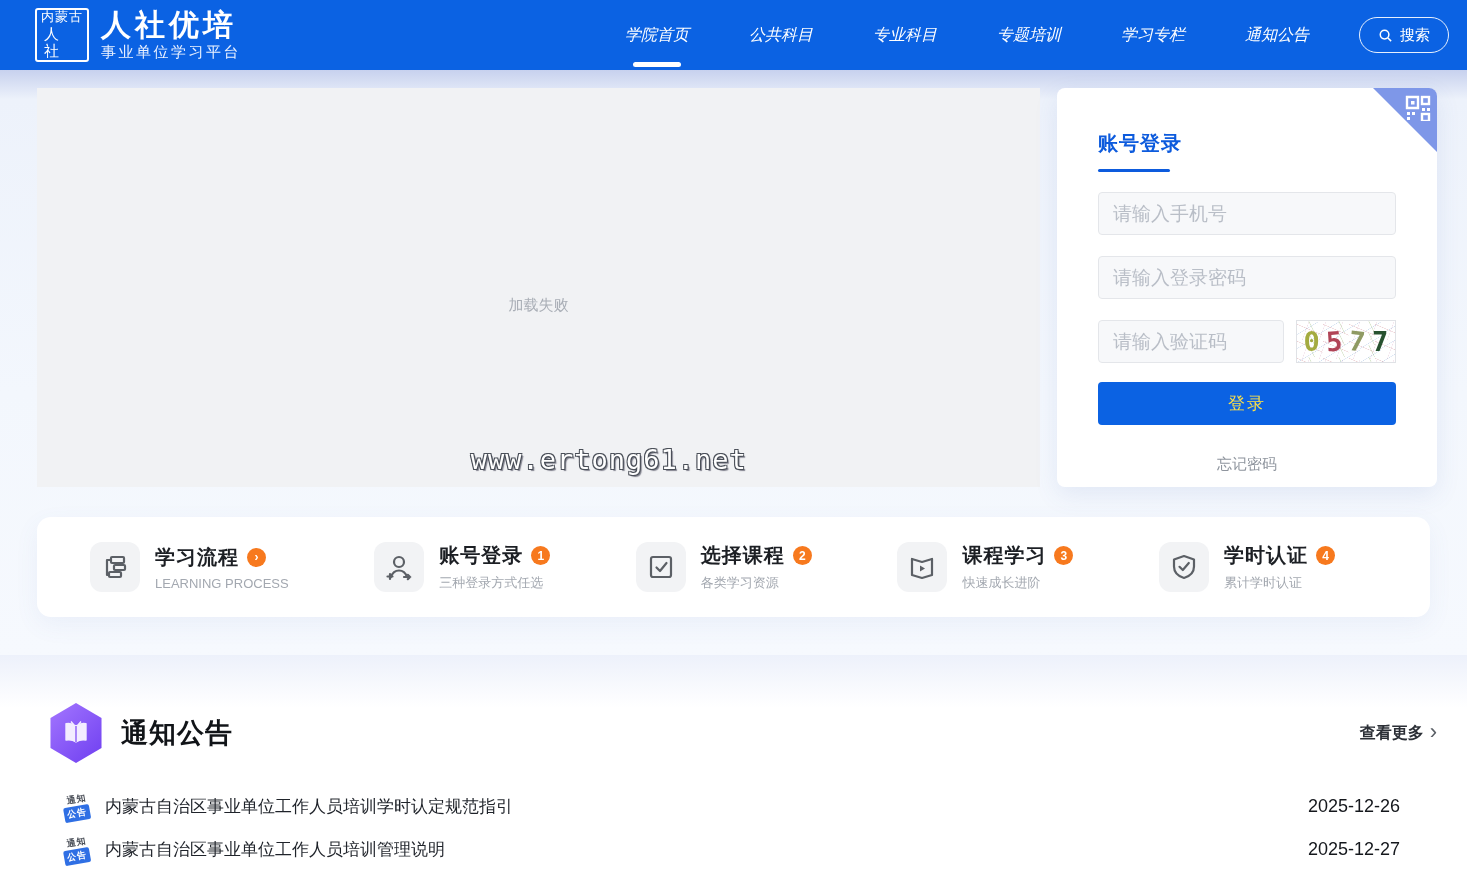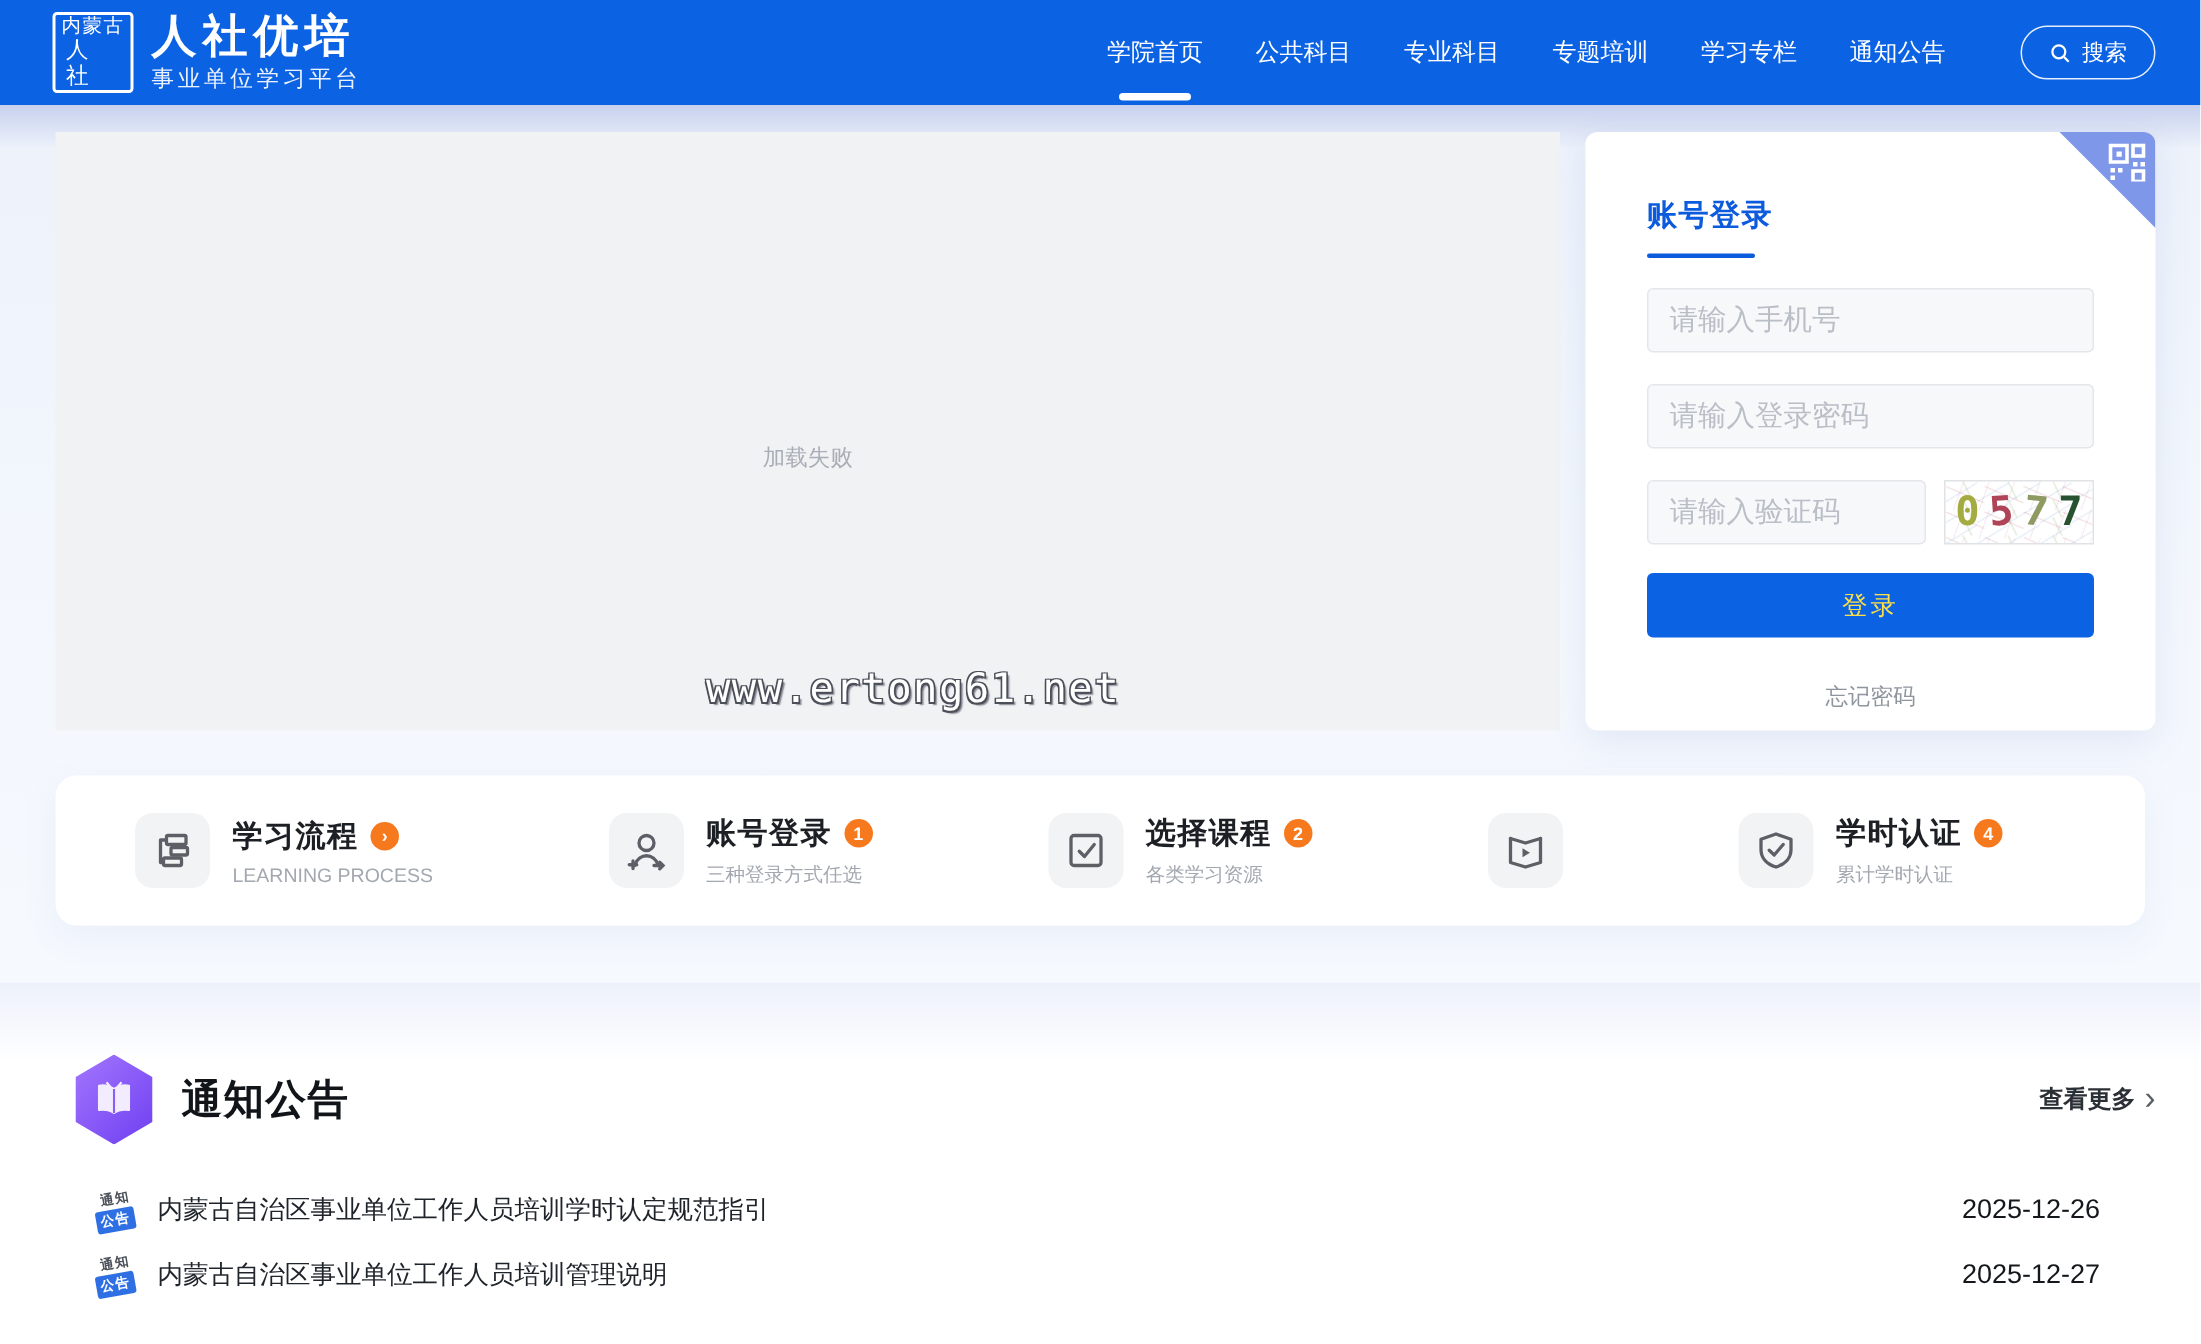--- a/index.html
+++ b/index.html
@@ -1,28 +1,28 @@
 <!DOCTYPE html>
 <html><head>
 <meta charset="utf-8">
 <style>
   * { margin:0; padding:0; box-sizing:border-box; }
   html,body { width:1467px; height:896px; }
   body { font-family:"Liberation Sans","DejaVu Sans",sans-serif; background:#fff; overflow:hidden; }
   .page { position:relative; width:1467px; height:896px; }
 
   
-  .header { height:70px; background:#0b62e3; display:flex; align-items:center; padding:0 30px 0 35px; position:relative; }
+  .header { height:70px; background:#0b62e3; display:flex; align-items:center; padding:0 18px 0 35px; position:relative; }
   .logo-wrap { display:flex; align-items:center; gap:12px; }
   .seal { width:54px; height:54px; border:2px solid #fff; border-radius:3px; display:flex; flex-direction:column; align-items:center; justify-content:center; color:#fff; line-height:1.15; }
   .seal .s1 { font-size:13px; letter-spacing:1px; }
   .seal .s2 { font-size:15px; letter-spacing:7px; margin-left:7px; }
   .logo-text .t1 { color:#fff; font-size:30px; font-weight:bold; letter-spacing:4px; line-height:1.1; }
   .logo-text .t2 { color:#eaf1ff; font-size:15px; letter-spacing:2.5px; margin-top:2px; }
-  .nav { display:flex; gap:35px; margin-left:auto; align-items:center; height:100%; }
+  .nav { display:flex; gap:60px; margin-left:auto; align-items:center; height:100%;font-style:italic; }
   .nav-item { position:relative; color:#fff; font-size:16px; height:100%; display:flex; align-items:center; cursor:pointer; }
   .nav-underline { position:absolute; bottom:3px; left:50%; transform:translateX(-50%); width:48px; height:5px; background:#fff; border-radius:3px; }
   .search-btn { margin-left:50px; width:90px; height:36px; border:1px solid rgba(255,255,255,.9); border-radius:18px; display:flex; align-items:center; justify-content:center; gap:7px; color:#fff; font-size:15px; cursor:pointer; background:transparent; }
 
   
   .main-area { height:585px; background:linear-gradient(180deg,#c7d1ee 0%,#edf2fb 5%,#f3f7fd 55%,#f6f9fe 100%); }
   .hero-row { display:flex; gap:17px; padding:18px 30px 0 37px; }
   .hero { flex:1; height:399px; background:#f1f2f4; position:relative; }
   .load-failed { position:absolute; top:208px; left:50%; transform:translateX(-50%); color:#a9aeb6; font-size:15px; }
   .watermark { position:absolute; bottom:12px; left:57%; transform:translateX(-50%); font-family:"DejaVu Sans Mono",monospace; font-weight:normal; font-size:27px; letter-spacing:1px; color:#fff;
@@ -220,20 +220,27 @@
       </div>
 
       <div class="step">
         <div class="step-ico">
           <svg width="28" height="28" viewBox="0 0 28 28" fill="none" stroke="currentColor" stroke-width="2.2" stroke-linecap="round" stroke-linejoin="round">
             <path d="M4 6 v16 l10 3 10-3 V6"></path>
             <path d="M4 6 14 9 24 6"></path>
             <path d="M12 12.5 v6 l5-3 z" fill="currentColor" stroke="none"></path>
           </svg>
         </div>
+        <div>
+          <div class="step-head">
+            <span class="step-title">课程学习</span>
+            <span class="badge">3</span>
+          </div>
+          <div class="step-sub">快速成长进阶</div>
+        </div>
       </div>
 
       <div class="step">
         <div class="step-ico">
           <svg width="28" height="28" viewBox="0 0 28 28" fill="none" stroke="currentColor" stroke-width="2.2" stroke-linecap="round" stroke-linejoin="round">
             <path d="M14 3 24 6.5 v7 c0 6-4.5 9.8-10 11.5 C8.5 23.3 4 19.5 4 13.5 v-7 z"></path>
             <path d="M9.5 13.8 12.8 17 l6-7"></path>
           </svg>
         </div>
         <div>

